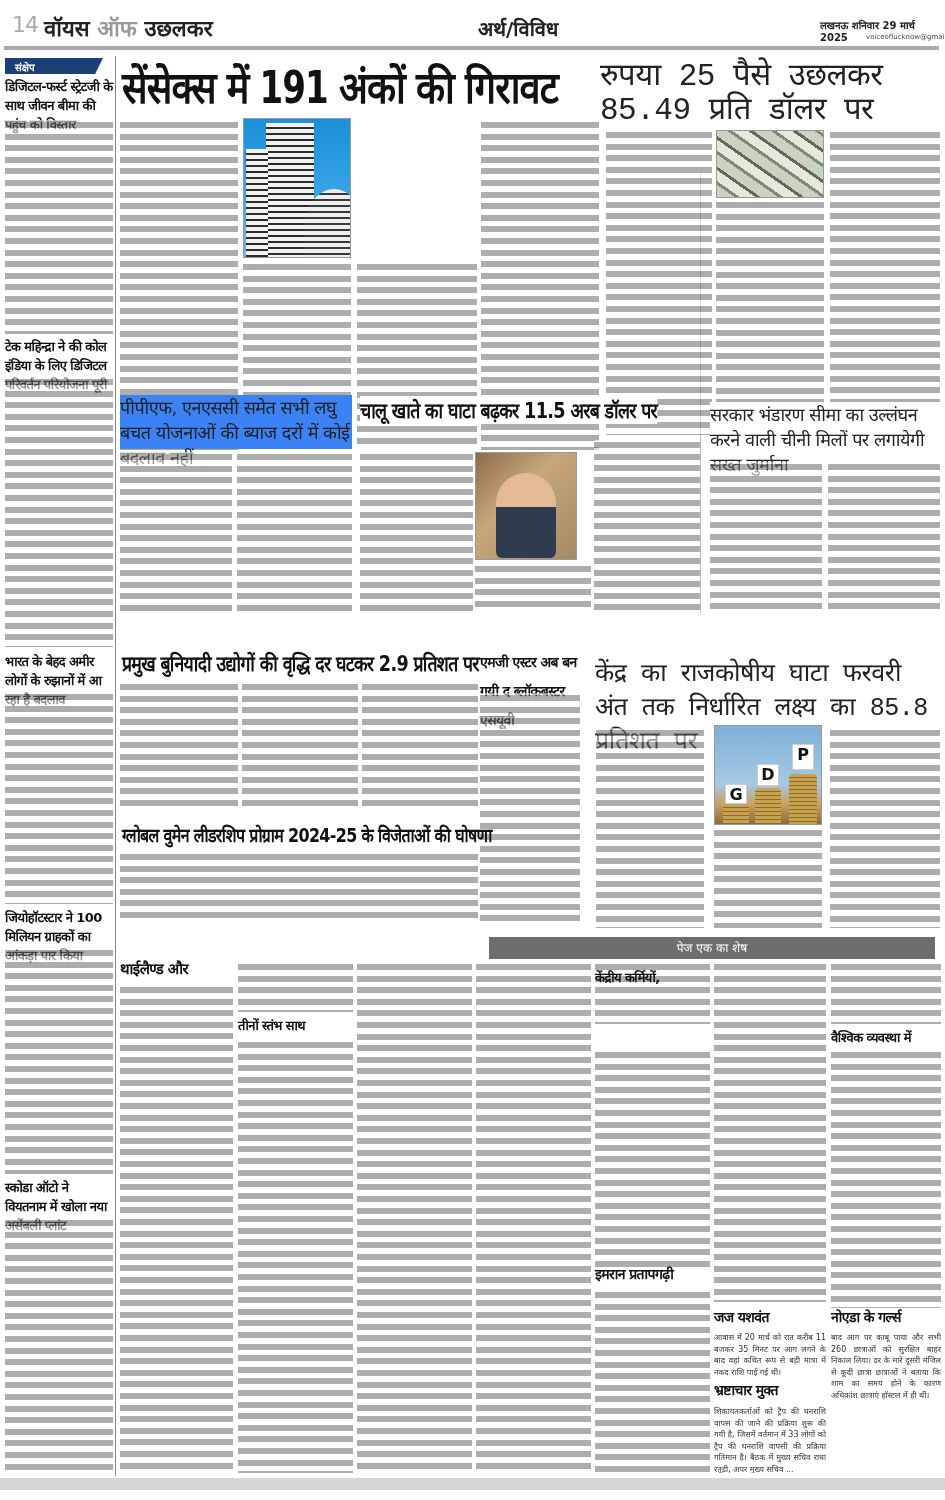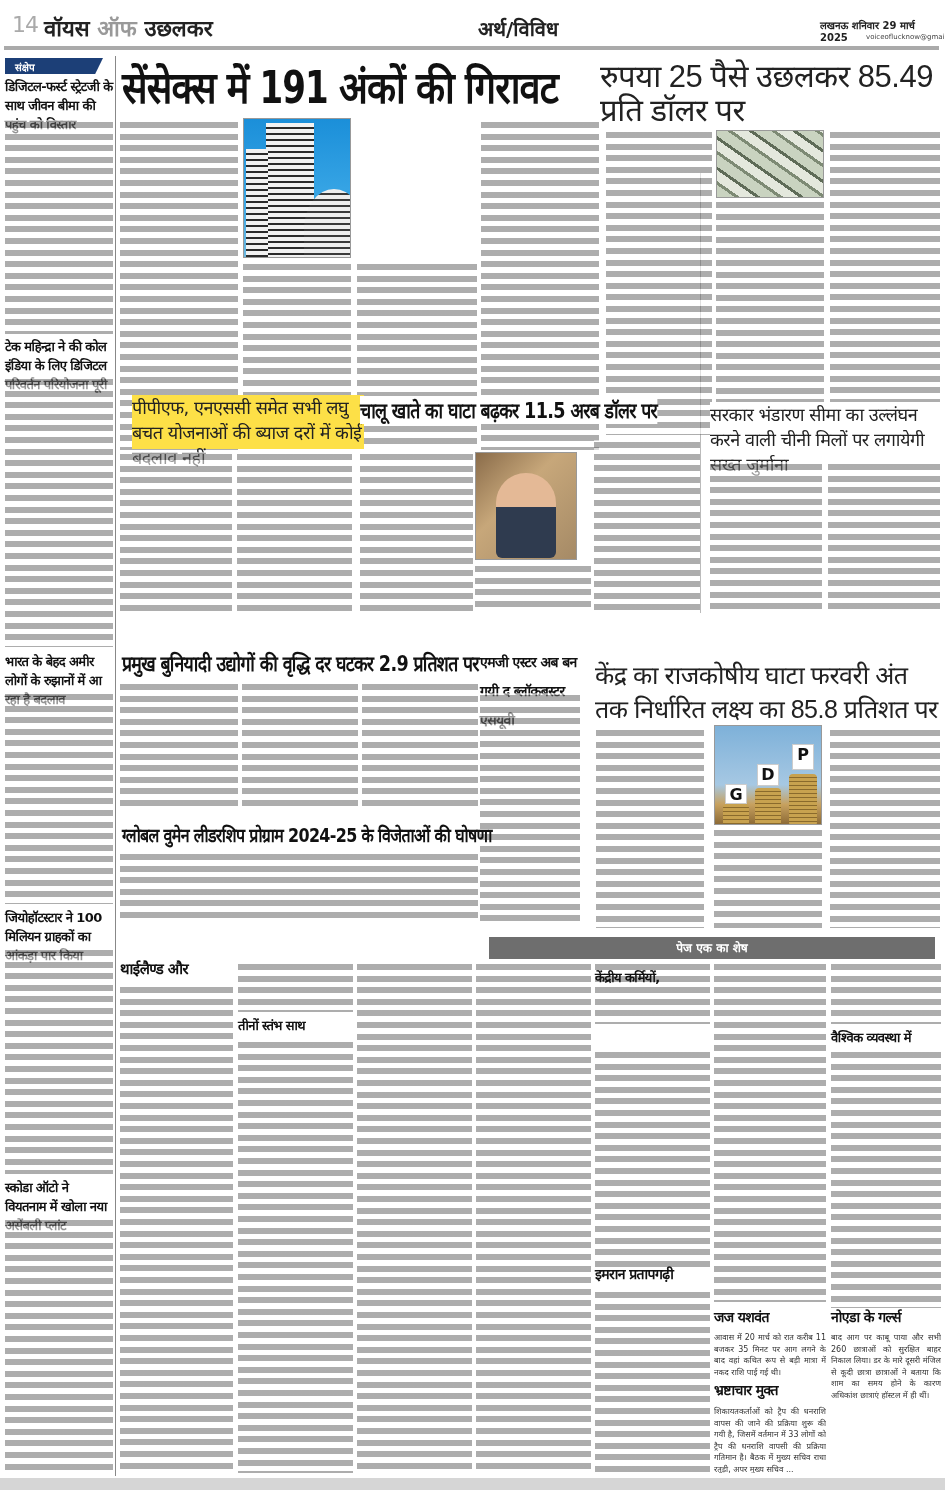--- a/index.html
+++ b/index.html
@@ -12,34 +12,34 @@
 .paper .g{color:#999}
 .section{left:478px;top:15px;font-size:20px;font-weight:bold;color:#222}
 .date{left:820px;top:18px;font-size:10px;color:#222;font-weight:bold}
 .email{left:866px;top:33px;font-size:7px;color:#444}
 .rule{left:4px;top:46px;width:935px;height:4px;background:#aaa}
 .vsep{width:1px;background:#888}
 .kicker{left:5px;top:58px;width:98px;height:16px;background:#1c3f77;color:#fff;font-size:10px;font-weight:bold;padding:2px 10px;clip-path:polygon(0 0,100% 0,92% 100%,0 100%)}
 .txt{font-size:8px;line-height:11.6px;color:#333;text-align:justify;overflow:hidden}
 .lines{background:repeating-linear-gradient(#fff 0 2px,#6a6a6a 2px 8px,#fff 8px 11.6px);opacity:.55}
 .h1{font-size:44px;font-weight:bold;color:#111;font-family:"DejaVu Sans Condensed","DejaVu Sans",sans-serif;letter-spacing:-1px;transform:scaleX(.86);transform-origin:left top;white-space:nowrap}
-.h2{font-size:31px;color:#222;font-family:Liberation Sans, sans-serif;line-height:34px;letter-spacing:-.5px}
+.h2{font-size:31px;color:#222;font-family:Liberation Mono, monospace;line-height:34px;letter-spacing:-.5px}
 .h3{font-size:21px;font-weight:bold;color:#111;letter-spacing:-.8px;white-space:nowrap;transform:scaleX(.84);transform-origin:left top}
 .h4{font-size:18px;color:#222;letter-spacing:-.5px;line-height:25px}
 .img{border:1px solid #999;overflow:hidden}
 .sensex-img{background:linear-gradient(180deg,#1b8fd9 0%,#3aa7e6 60%,#6bb8e0 100%)}
 .tower{position:absolute;background:repeating-linear-gradient(180deg,#f2f2f2 0 4px,#2b2b2b 4px 6px)}
 .dome{position:absolute;border-radius:50% 50% 0 0;background:repeating-linear-gradient(180deg,#eee 0 4px,#3a3a3a 4px 6px)}
 .money-img{background:repeating-linear-gradient(35deg,#c9d3c0 0 10px,#7d8a74 10px 13px,#e4e8dd 13px 22px,#5e6b57 22px 25px)}
 .rbi-img{background:linear-gradient(135deg,#8a6c4a,#c7a77a 40%,#a58a66)}
 .person{position:absolute;left:20px;top:20px;width:60px;height:85px;border-radius:30px 30px 6px 6px;background:linear-gradient(#e4b996 0 40%,#2f3b4f 40%)}
 .gdp-img{background:linear-gradient(180deg,#7eb1d9,#a6c8e3 60%,#c7a15f 80%,#8d6b36)}
 .coin{position:absolute;border-radius:4px;background:repeating-linear-gradient(180deg,#c8a24f 0 3px,#8a6a2c 3px 4px)}
 .tile{position:absolute;background:#fff;border:1px solid #ccc;font-weight:bold;font-size:16px;text-align:center;color:#111}
-.banner{left:489px;top:937px;width:446px;height:22px;background:#6e6e6e;color:#fff;font-size:12px;font-weight:bold;text-align:center;line-height:22px}
+.banner{left:489px;top:937px;width:446px;height:22px;background:#6e6e6e;color:#fff;font-size:12px;font-weight:normal;text-align:center;line-height:22px}
 .bottombar{left:0;top:1478px;width:945px;height:12px;background:#d6d6d6}
 .side-h{font-size:13px;font-weight:bold;color:#111;line-height:19px;letter-spacing:-.6px}
 </style>
 </head>
 <body>
 
 <div class="abs masthead">
   <div class="abs pgno"><span>14</span></div>
   <div class="abs paper">
     <span>वॉयस</span>
@@ -78,21 +78,21 @@
 <div class="abs txt lines" style="left:243px;top:262px;width:108px;height:188px"></div>
 <div class="abs txt lines" style="left:357px;top:262px;width:120px;height:188px"></div>
 <div class="abs txt lines" style="left:481px;top:120px;width:118px;height:330px"></div>
 
 <div class="abs h2" style="left:600px;top:60px;width:340px">रुपया 25 पैसे उछलकर 85.49 प्रति डॉलर पर</div>
 <div class="abs txt lines" style="left:606px;top:130px;width:106px;height:305px"></div>
 <div class="abs img money-img" style="left:716px;top:130px;width:108px;height:68px"></div>
 <div class="abs txt lines" style="left:716px;top:200px;width:108px;height:235px"></div>
 <div class="abs txt lines" style="left:830px;top:130px;width:110px;height:305px"></div>
 
-<div class="abs h4" style="left:132px;top:395px;width:232px;height:54px;background:#fde047">पीपीएफ, एनएससी समेत सभी लघु बचत योजनाओं की ब्याज दरों में कोई बदलाव नहीं</div>
+<div class="abs h4" style="left:120px;top:395px;width:232px;height:54px;background:#3b82f6">पीपीएफ, एनएससी समेत सभी लघु बचत योजनाओं की ब्याज दरों में कोई बदलाव नहीं</div>
 <div class="abs txt lines" style="left:120px;top:452px;width:112px;height:162px"></div>
 <div class="abs txt lines" style="left:237px;top:452px;width:115px;height:162px"></div>
 
 <div class="abs h3" style="left:360px;top:396px;background:#fff">चालू खाते का घाटा बढ़कर 11.5 अरब डॉलर पर</div>
 <div class="abs txt lines" style="left:360px;top:452px;width:113px;height:160px"></div>
 <div class="abs img rbi-img" style="left:475px;top:452px;width:102px;height:108px">
     <div class="person"></div>
   </div>
 <div class="abs txt lines" style="left:475px;top:564px;width:116px;height:48px"></div>
 <div class="abs txt lines" style="left:594px;top:440px;width:106px;height:172px"></div>

